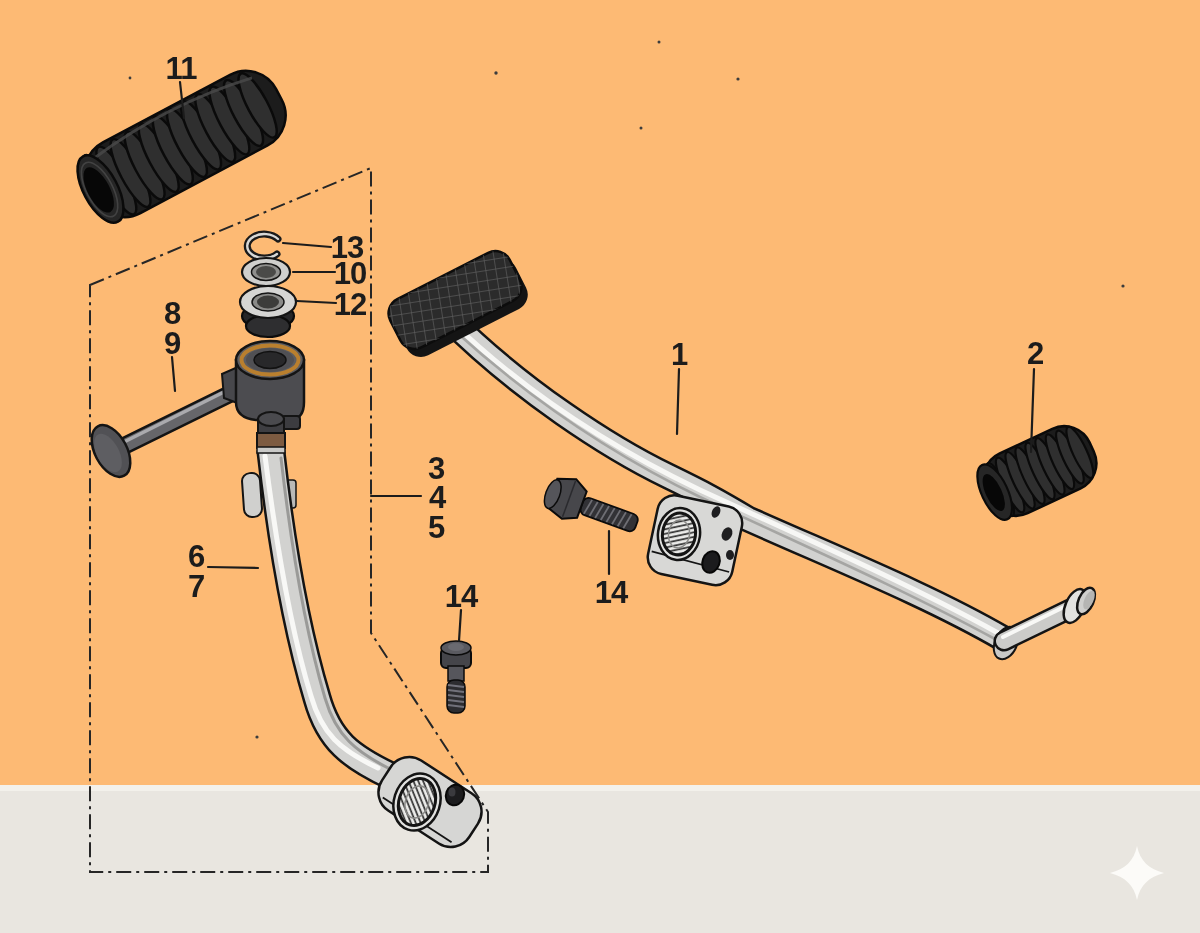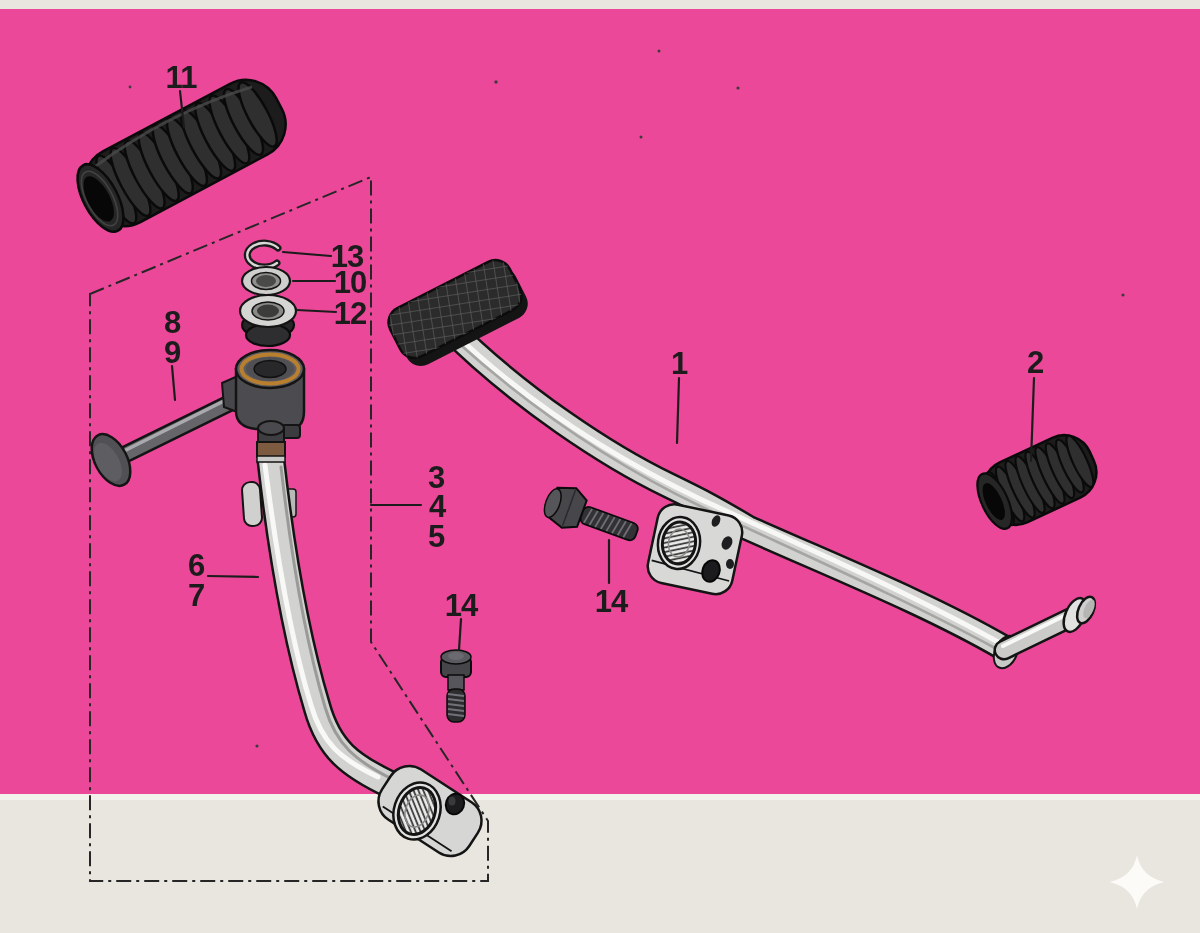--- a/index.html
+++ b/index.html
@@ -1,21 +1,21 @@
 <!DOCTYPE html>
 <html><head>
 <meta charset="utf-8">
 <style>
   html,body{margin:0;padding:0;}
   body{
     width:1200px;height:933px;overflow:hidden;
     background:#e9e6e0;
     font-family:"Liberation Sans", sans-serif;
   }
-  .stage{position:relative;width:1200px;height:791px;background:#ec4899;margin-top:9px;}
+  .stage{position:relative;width:1200px;height:791px;background:#fdba74;}
   .bottom-strip{position:absolute;left:0;bottom:0;width:1200px;height:6px;background:#f3f1eb;}
   svg{position:absolute;left:0;top:0;}
   text.callout{
     font-family:"Liberation Sans", sans-serif;
     font-weight:700;
     font-size:31px;
     letter-spacing:-1px;
     fill:#1c1c1c;
   }
 </style>

